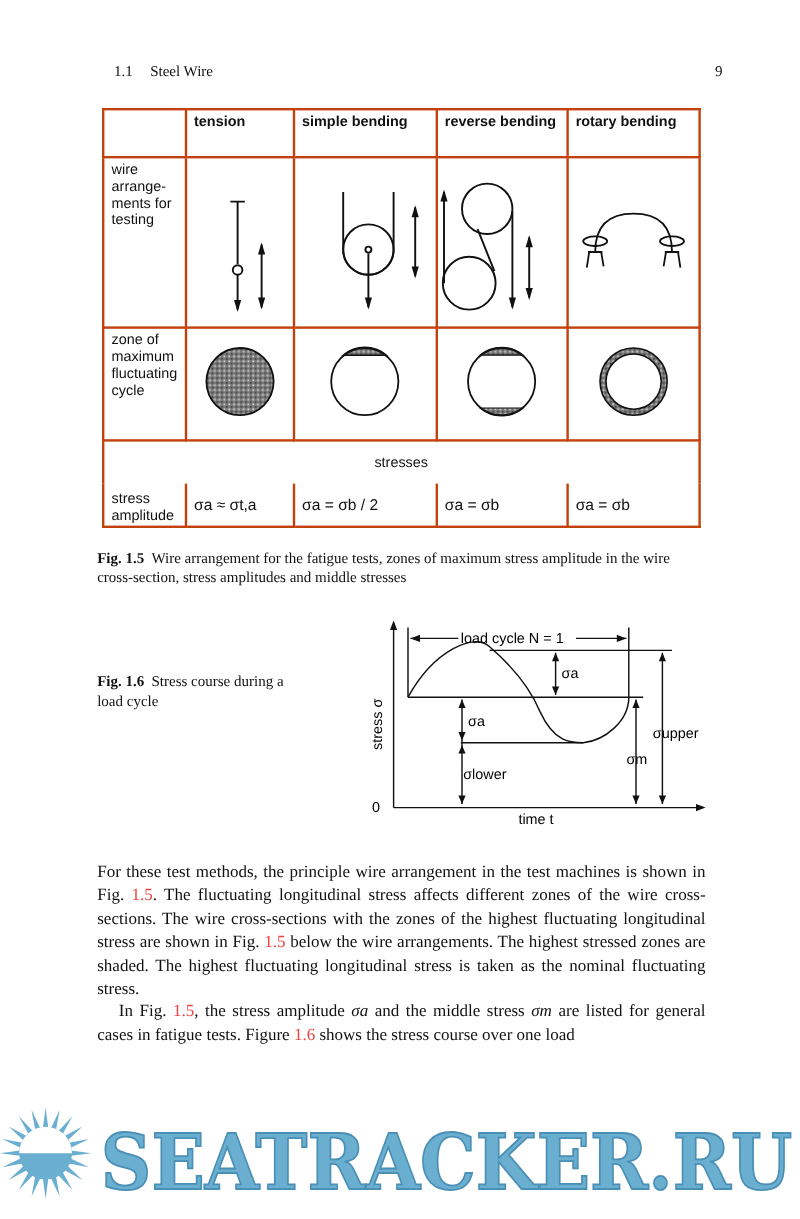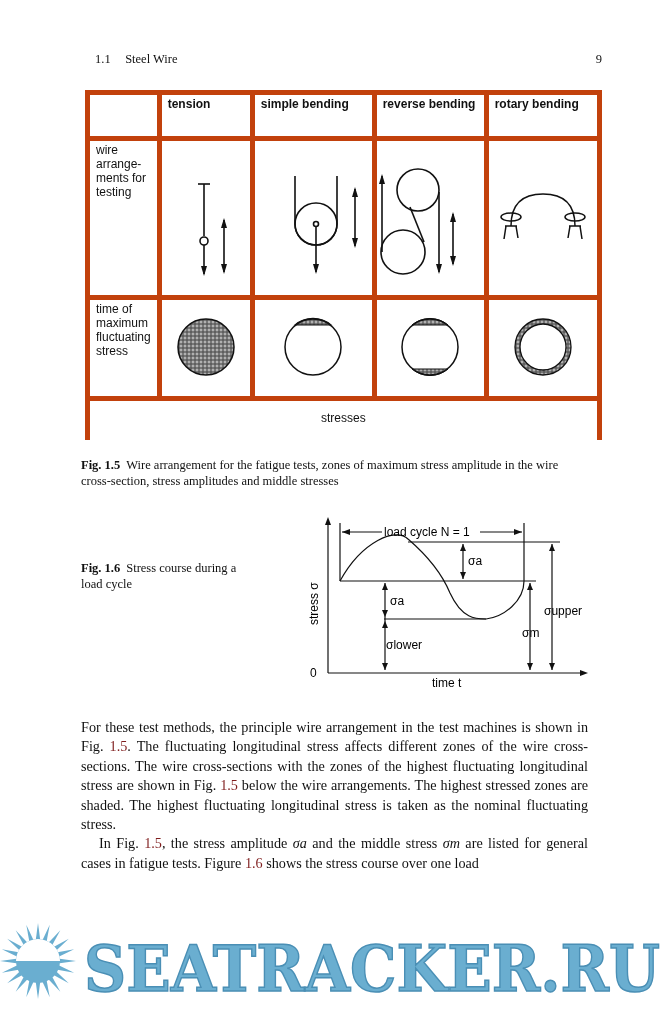--- a/index.html
+++ b/index.html
@@ -5,40 +5,40 @@
   html, body { margin: 0; padding: 0; background: #ffffff; }
   body { width: 667px; height: 1016px; position: relative; overflow: hidden;
          font-family: "Liberation Serif", serif; color: #111; }
   .running-head { position: absolute; left: 95px; top: 52px; width: 507px; font-size: 12.5px; }
   .running-head .sec-num { display: inline-block; width: 27px; }
   .running-head .page-num { position: absolute; right: 0; top: 0; }
 
   
   .fig-table { position: absolute; left: 85px; top: 90px; width: 496px; height: 350px;
                border-collapse: collapse; font-family: "Liberation Sans", sans-serif; font-size: 12px; }
-  .fig-table td { border: 5px solid #c2410c; vertical-align: top; padding: 2px 6px; }
+  .fig-table td { border: 2px solid #c2410c; vertical-align: top; padding: 2px 6px; }
   .hdr { font-weight: bold; line-height: 15px; height: 30px; }
   .rowlab { line-height: 14px; }
   .illus { padding: 0 !important; text-align: center; vertical-align: middle !important; }
   .stresses-title { text-align: center; padding-top: 10px !important; height: 20px; border-bottom: none !important; }
   .eq { font-size: 13px; vertical-align: middle !important; }
   .noborder-top td { border-top: none; }
 
   .caption { position: absolute; font-size: 12.5px; line-height: 16px; }
   .caption b { margin-right: 6px; }
   .cap15 { left: 81px; top: 457px; width: 510px; }
   .cap16 { left: 81px; top: 520px; width: 170px; margin-top: 40px; }
 
   .plot { position: absolute; left: 300px; top: 515px; width: 295px; height: 180px; }
 
   .body-text { position: absolute; left: 81px; top: 718px; width: 507px;
                font-size: 14.2px; line-height: 19.4px; text-align: justify; }
   .body-text p { margin: 0; }
   .body-text p.indent { text-indent: 18px; }
-  .link { color: #7f1d1d; }
+  .link { color: #ef4444; }
   .it { font-style: italic; }
 
   .watermark { position: absolute; left: 0; top: 915px; width: 667px; height: 95px; }
 </style>
 </head>
 <body>
 
 <div class="running-head">
   <span class="sec-num">1.1</span>
   <span>Steel Wire</span>
@@ -112,21 +112,21 @@
           <path d="M22 72 Q22 40 54 40 Q86 40 86 72"></path>
           <ellipse cx="22" cy="63" rx="10" ry="4"></ellipse>
           <ellipse cx="86" cy="63" rx="10" ry="4"></ellipse>
           <path d="M16 72 L28 72 M17 72 L15 85 M27 72 L29 84"></path>
           <path d="M80 72 L92 72 M81 72 L79 84 M91 72 L93 85"></path>
         </g>
       </svg>
     </td>
   </tr>
   <tr style="height:85px">
-    <td class="rowlab">time of maximum fluctuating stress</td>
+    <td class="rowlab">zone of maximum fluctuating cycle</td>
     <td class="illus">
       <svg width="60" height="60">
         <defs>
           <pattern id="speck" width="4" height="4" patternUnits="userSpaceOnUse">
             <rect width="4" height="4" fill="#777"></rect>
                 <circle cx="1" cy="1" r="0.9" fill="#ccc"></circle>
                 <circle cx="3" cy="3" r="0.7" fill="#333"></circle>
           </pattern>
         </defs>
         <circle cx="30" cy="30" r="28" fill="url(#speck)" stroke="#111" stroke-width="1.5"></circle>
@@ -148,20 +148,27 @@
     <td class="illus">
       <svg width="60" height="60">
         <circle cx="30" cy="30" r="25.5" fill="none" stroke="url(#speck)" stroke-width="5"></circle>
         <circle cx="30" cy="30" r="28" fill="none" stroke="#111" stroke-width="1.3"></circle>
         <circle cx="30" cy="30" r="23" fill="none" stroke="#111" stroke-width="1.3"></circle>
       </svg>
     </td>
   </tr>
   <tr>
     <td colspan="5" class="stresses-title">stresses</td>
+  </tr>
+  <tr class="noborder-top" style="height:32px">
+    <td class="rowlab" style="vertical-align:bottom">stress amplitude</td>
+    <td class="eq">σa ≈ σt,a</td>
+    <td class="eq">σa = σb / 2</td>
+    <td class="eq">σa = σb</td>
+    <td class="eq">σa = σb</td>
   </tr>
 </tbody>
   </table>
 
 <div class="caption cap15">
   <b>Fig. 1.5</b><span>Wire arrangement for the fatigue tests, zones of maximum stress amplitude in the wire cross-section, stress amplitudes and middle stresses</span>
 </div>
 
 <div class="caption cap16">
   <b>Fig. 1.6</b><span>Stress course during a load cycle</span>

